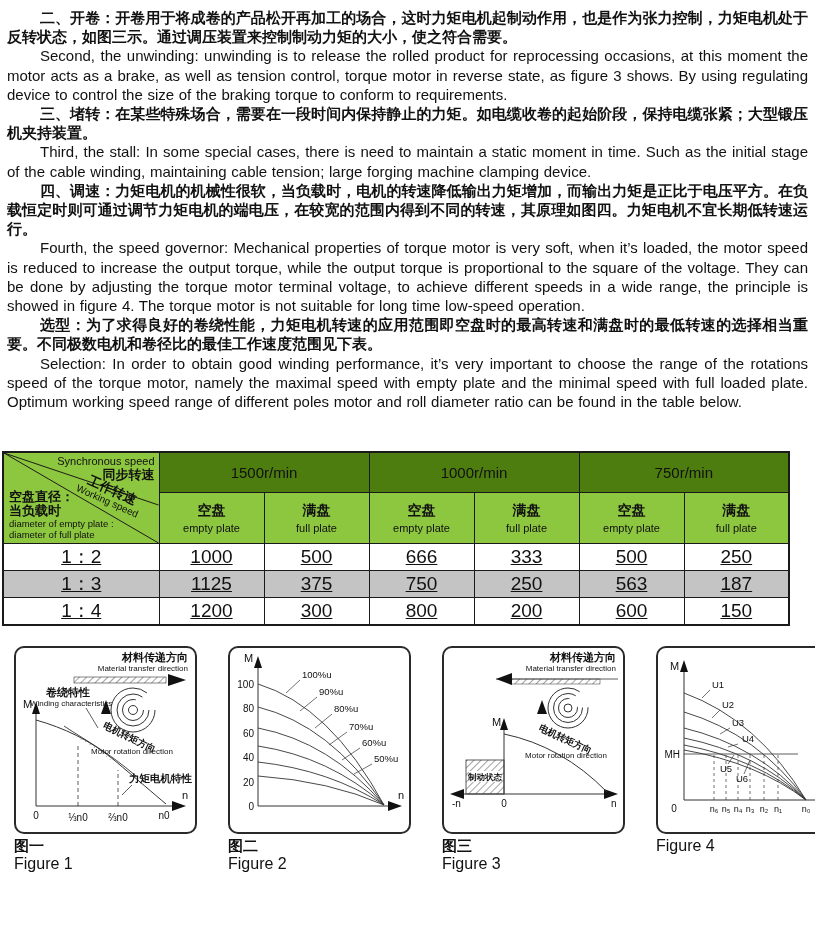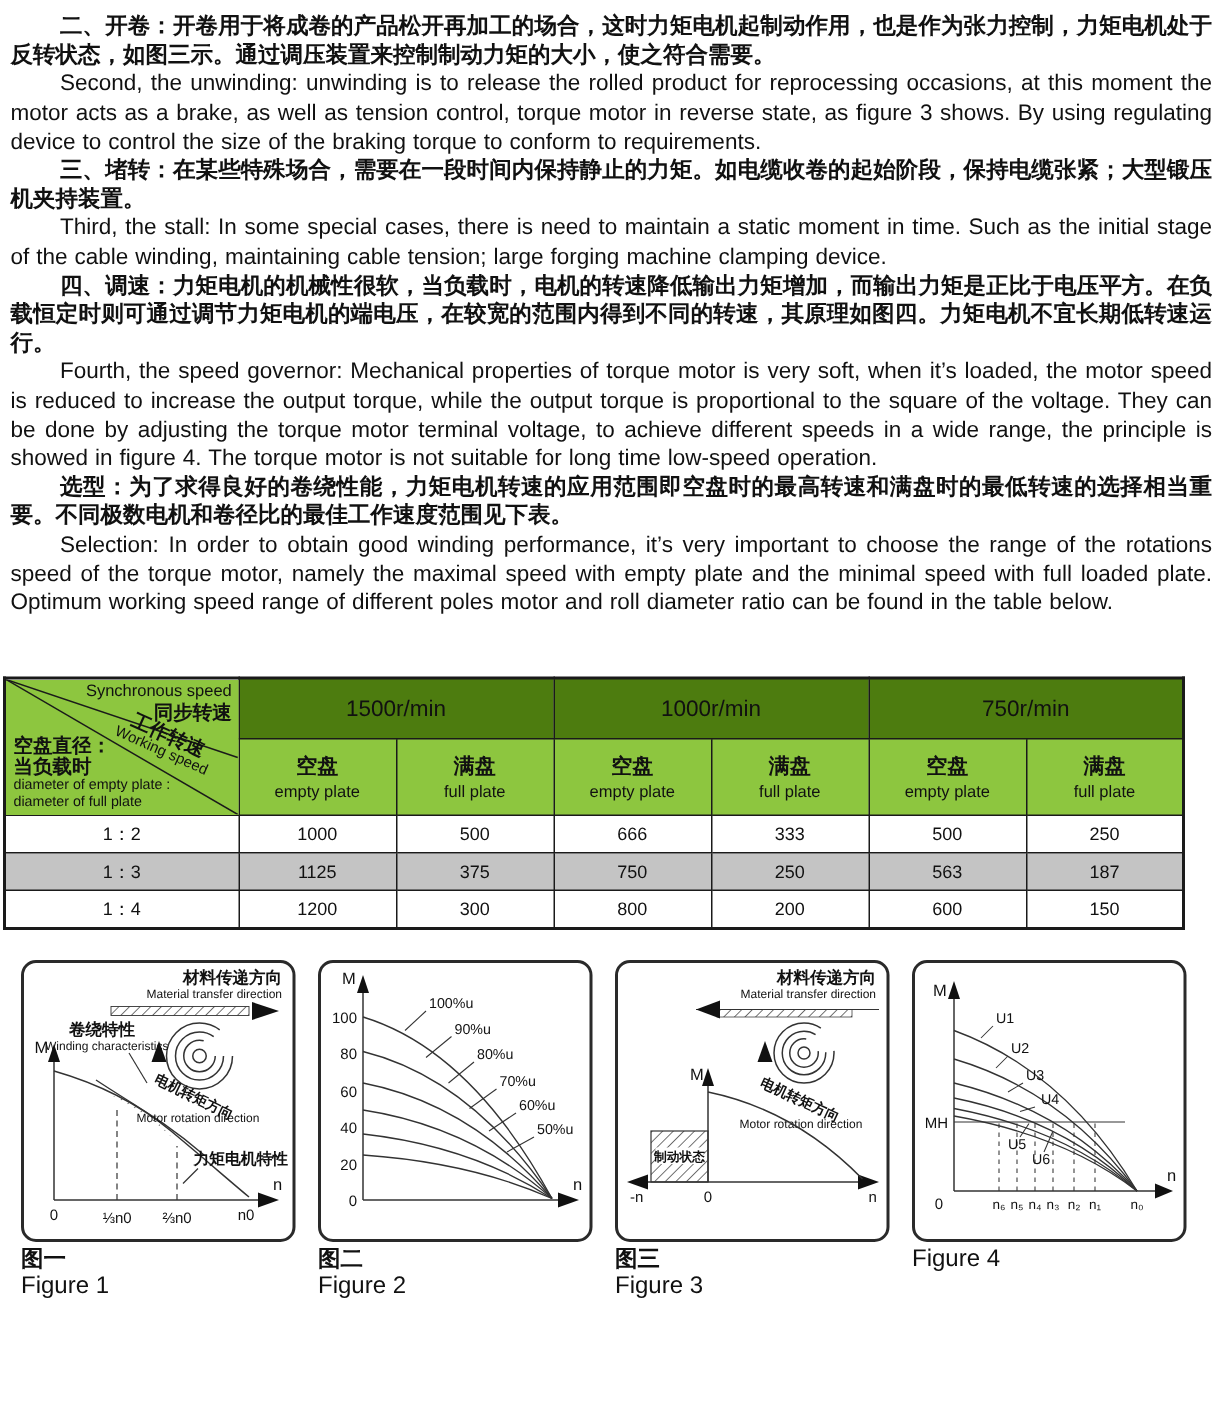--- a/index.html
+++ b/index.html
@@ -33,24 +33,24 @@
   .corner-tr .zh{font-size:13px;font-weight:700;}
   .corner-bl{position:absolute;left:5px;bottom:3px;text-align:left;line-height:1.12;}
   .corner-bl .zh{font-size:13px;font-weight:700;}
   .corner-bl .en{font-size:9.5px;}
   .corner-rot{
     position:absolute;left:56px;top:30px;width:100px;text-align:center;
     transform:rotate(24deg);line-height:1.05;
   }
   .corner-rot .zh{font-size:13px;font-weight:700;}
   .corner-rot .en{font-size:10px;}
-  tr.data-row td{height:24px;font-size:12px;background:#fff;}
+  tr.data-row td{height:24px;font-size:19px;background:#fff;text-decoration:underline;}
   tr.data-row.alt td{background:#c4c4c4;}
   
-  .figures-row{display:flex;gap:15px;margin:20px 0 0 14px;}
+  .figures-row{display:flex;gap:31px;margin:20px 0 0 14px;}
   .fig{width:183px;}
   .fig-box{
     width:179px;height:184px;border:2px solid #2a2a2a;border-radius:10px;
     background:#fff;box-sizing:content-box;
   }
   .fig-caption{text-align:left;margin-top:3px;line-height:1.15;}
   .fig-caption .zh{font-size:15px;font-weight:700;}
   .fig-caption .en{font-size:16px;}
   svg text{font-family:"Liberation Sans","DejaVu Sans",sans-serif;fill:#111;}
   svg text.zh{font-weight:700;}

